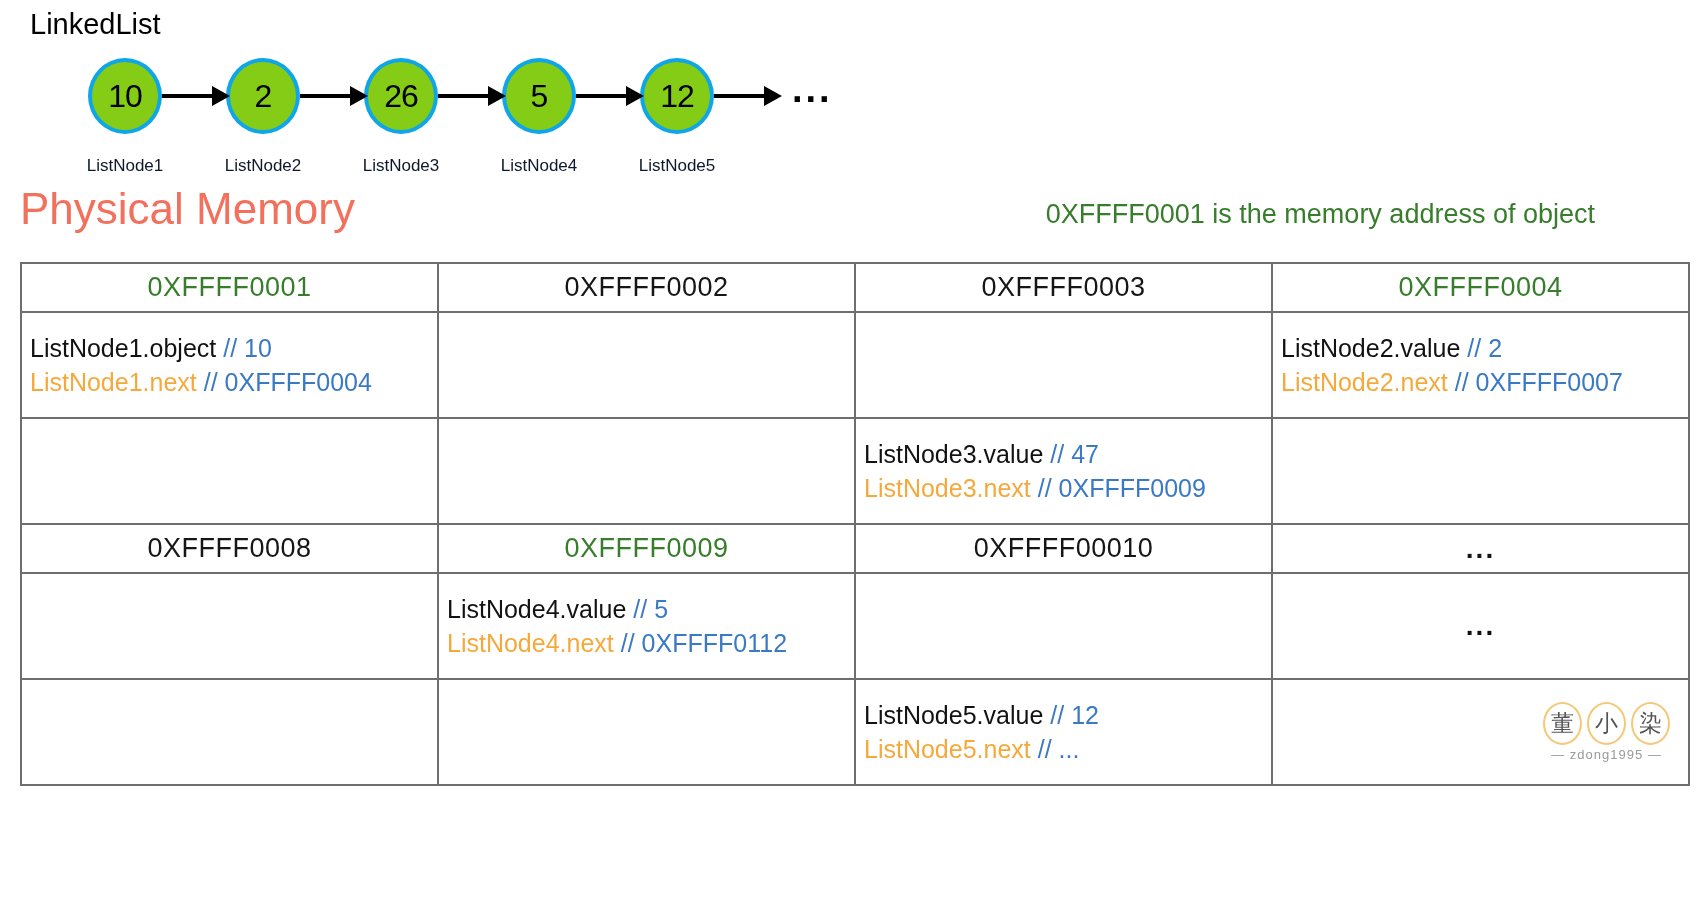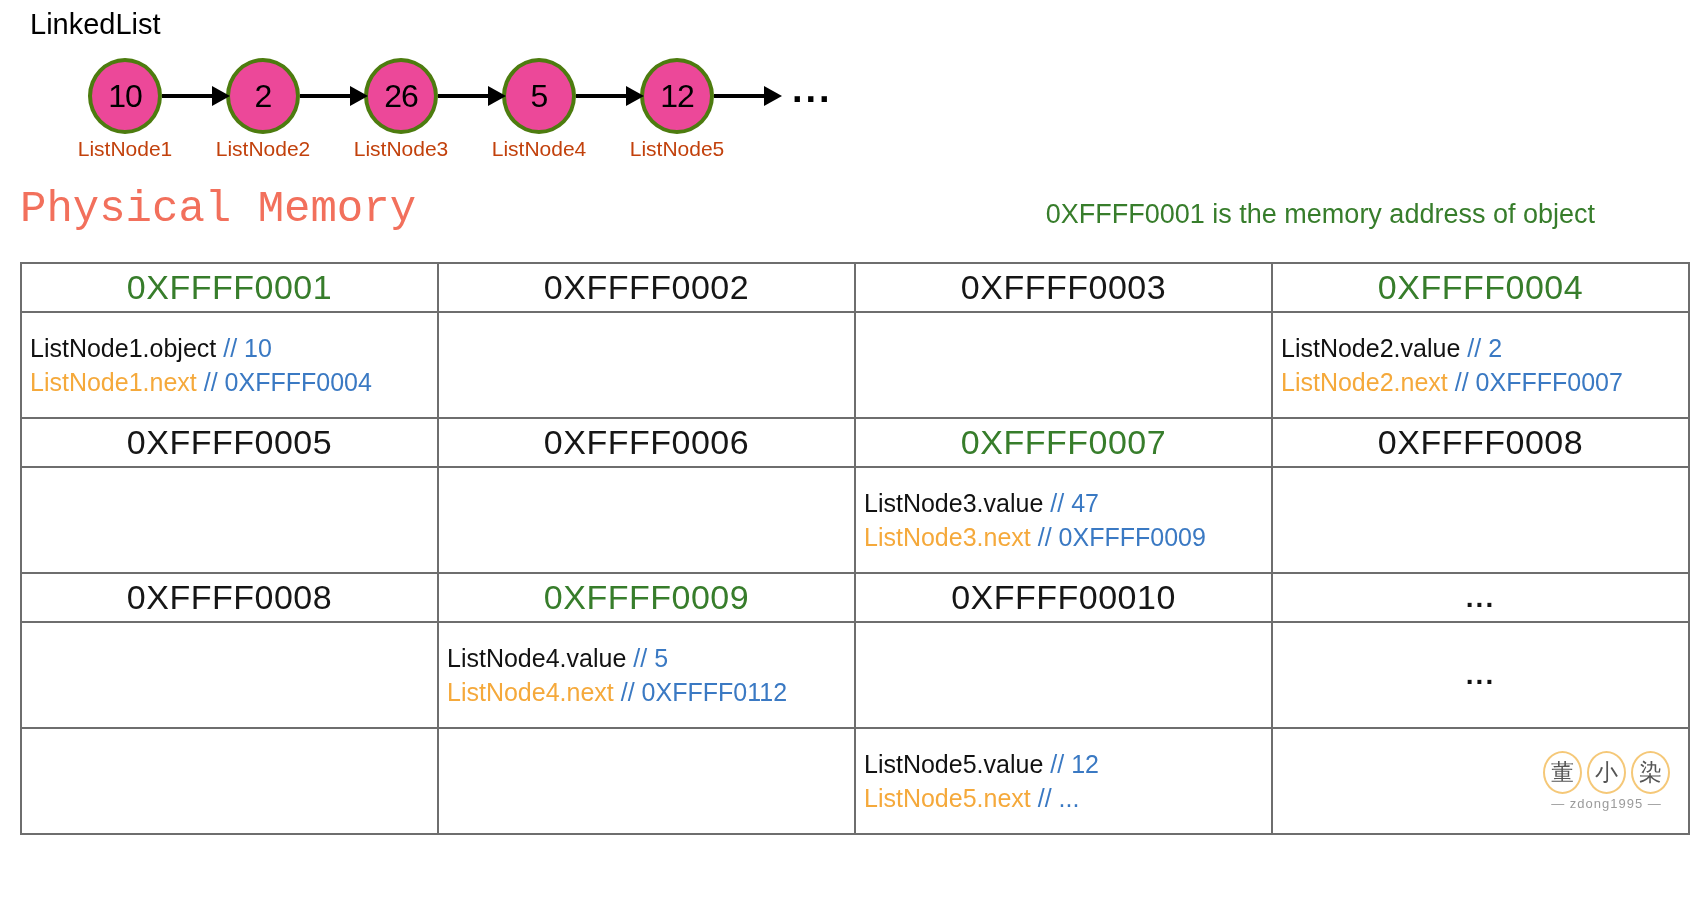--- a/index.html
+++ b/index.html
@@ -5,43 +5,43 @@
   html,body{margin:0;padding:0;background:#fff;}
   .page{
     position:relative;width:1705px;height:903px;background:#ffffff;overflow:hidden;
     font-family:"Liberation Sans", sans-serif;color:#111;padding-left:40px;
   }
   
   .ll-title{position:absolute;left:30px;top:8px;font-size:29px;font-weight:500;color:#000;}
   .ll-diagram{position:absolute;left:88px;top:58px;display:flex;align-items:flex-start;}
   .node{display:flex;flex-direction:column;align-items:center;width:74px;flex:0 0 74px;}
   .circle{
-    box-sizing:border-box;width:74px;height:76px;border:4px solid #4d7c0f;border-radius:50%;
-    display:flex;align-items:center;justify-content:center;background:#ec4899;
+    box-sizing:border-box;width:74px;height:76px;border:4px solid #0ea5e9;border-radius:50%;
+    display:flex;align-items:center;justify-content:center;background:#84cc16;
   }
   .circle span{font-size:32px;color:#000;letter-spacing:-1px;}
-  .node-label{margin-top:3px;font-size:21px;color:#c2410c;white-space:nowrap;}
+  .node-label{margin-top:22px;font-size:17px;color:#0f172a;white-space:nowrap;}
   .arrow{position:relative;width:64px;flex:0 0 64px;height:4px;background:#000;margin-top:36px;}
   .arrow:after{
     content:"";position:absolute;right:-4px;top:-8px;width:0;height:0;
     border-left:18px solid #000;border-top:10px solid transparent;border-bottom:10px solid transparent;
   }
   .tail-dots{margin-top:10px;margin-left:14px;font-size:38px;font-weight:700;letter-spacing:3px;color:#000;}
   
-  .pm-title{position:absolute;left:20px;top:184px;font-size:44px;color:#F2705C;font-family:Liberation Mono, monospace;}
+  .pm-title{position:absolute;left:20px;top:184px;font-size:44px;color:#F2705C;}
   .pm-note{position:absolute;right:150px;top:199px;font-size:27px;color:#377D2B;}
   
   table.mem{
     position:absolute;left:20px;top:262px;width:1670px;
     border-collapse:collapse;table-layout:fixed;background:#fff;
   }
   table.mem td{border:2px solid #6e6e6e;padding:0;overflow:hidden;}
   tr.addr-row td{height:47px;text-align:center;vertical-align:middle;}
   tr.content-row td{height:104px;vertical-align:middle;text-align:left;}
-  .addr-text{font-size:34px;font-weight:500;color:#161616;letter-spacing:0.5px;}
+  .addr-text{font-size:27px;font-weight:500;color:#161616;letter-spacing:0.5px;}
   .addr-text.green{color:#377D2B;}
   .dots-cell{font-size:28px;font-weight:700;letter-spacing:2px;text-align:center;display:block;}
   .cell-lines{padding:6px 4px 6px 8px;}
   .cline{font-size:25px;line-height:34px;white-space:nowrap;}
   .n-black{color:#121212;}
   .n-orange{color:#F5A93B;}
   .cmt{color:#3A79C3;margin-left:7px;}
   td.center{text-align:center;}
   
   .wm{display:flex;flex-direction:column;align-items:center;margin-left:auto;margin-right:18px;width:max-content;}
@@ -119,26 +119,20 @@
       </td>
       <td></td>
       <td></td>
       <td>
         <div class="cell-lines">
           <div class="cline"><span class="n-black">ListNode2.value</span><span class="cmt">// 2</span></div>
           <div class="cline"><span class="n-orange">ListNode2.next</span><span class="cmt">// 0XFFFF0007</span></div>
         </div>
       </td>
     </tr>
-    <tr class="addr-row">
-      <td><span class="addr-text">0XFFFF0005</span></td>
-      <td><span class="addr-text">0XFFFF0006</span></td>
-      <td><span class="addr-text green">0XFFFF0007</span></td>
-      <td><span class="addr-text">0XFFFF0008</span></td>
-    </tr>
     <tr class="content-row">
       <td></td>
       <td></td>
       <td>
         <div class="cell-lines">
           <div class="cline"><span class="n-black">ListNode3.value</span><span class="cmt">// 47</span></div>
           <div class="cline"><span class="n-orange">ListNode3.next</span><span class="cmt">// 0XFFFF0009</span></div>
         </div>
       </td>
       <td></td>

